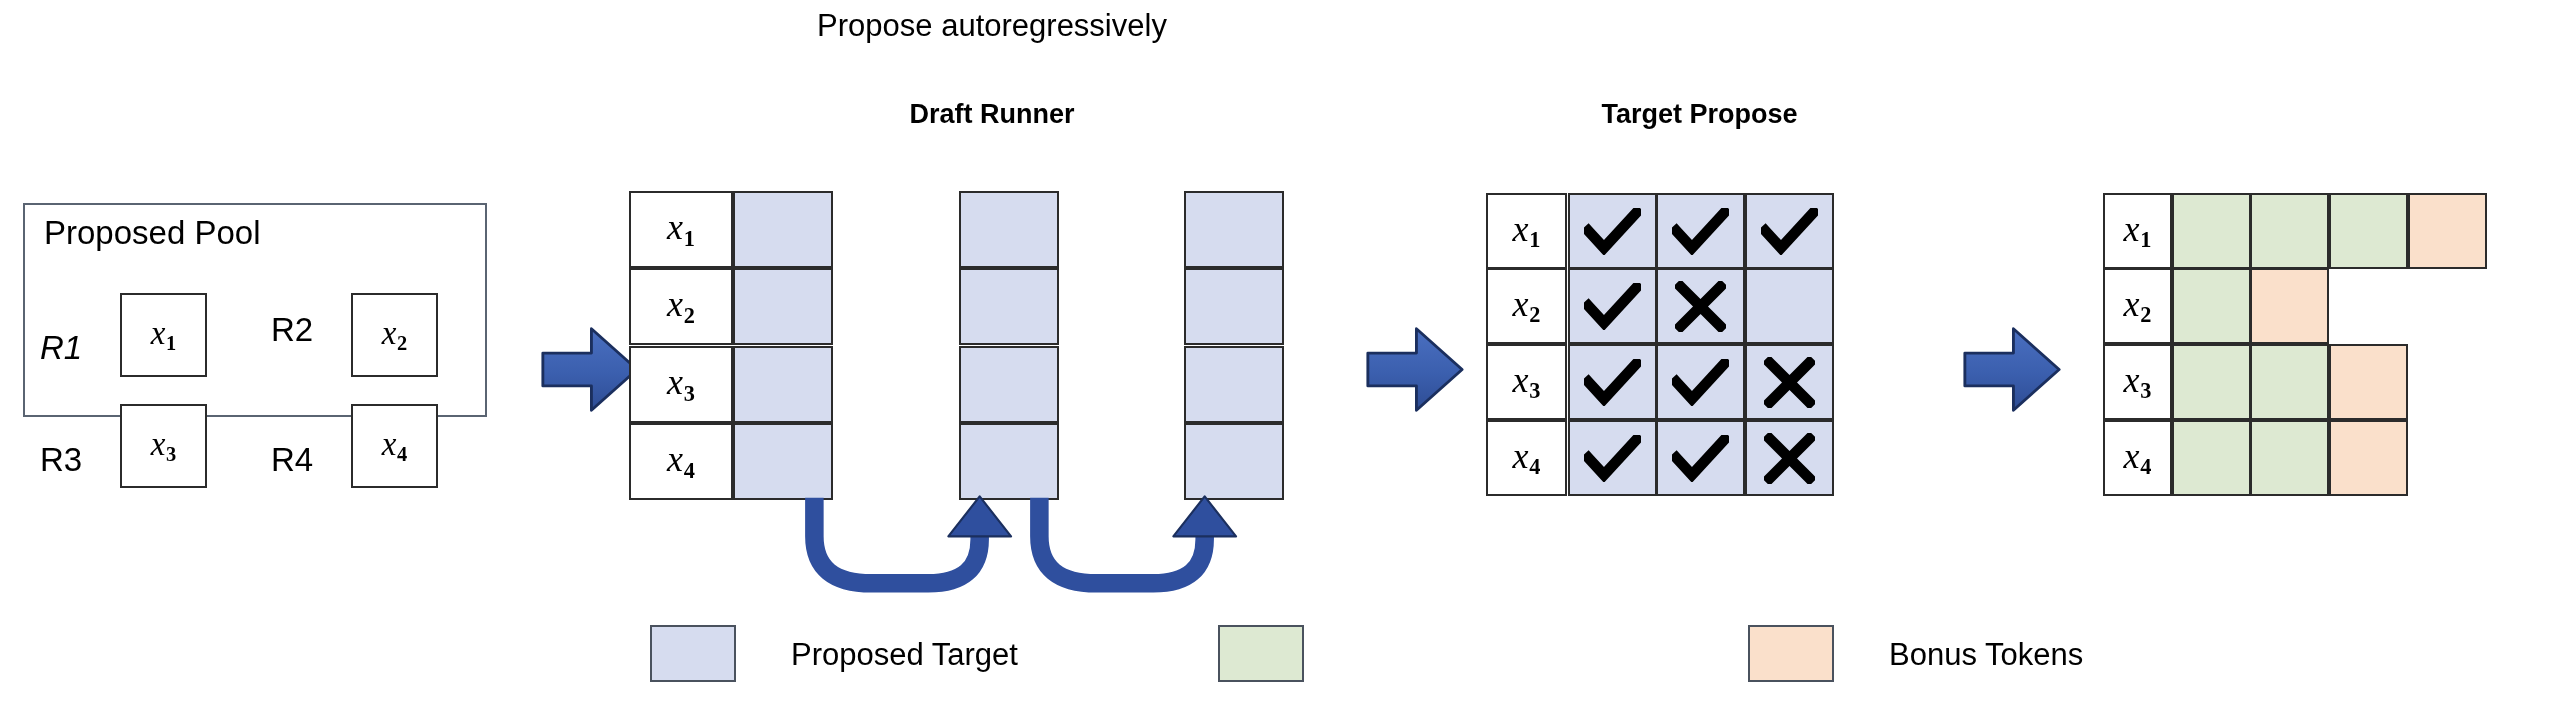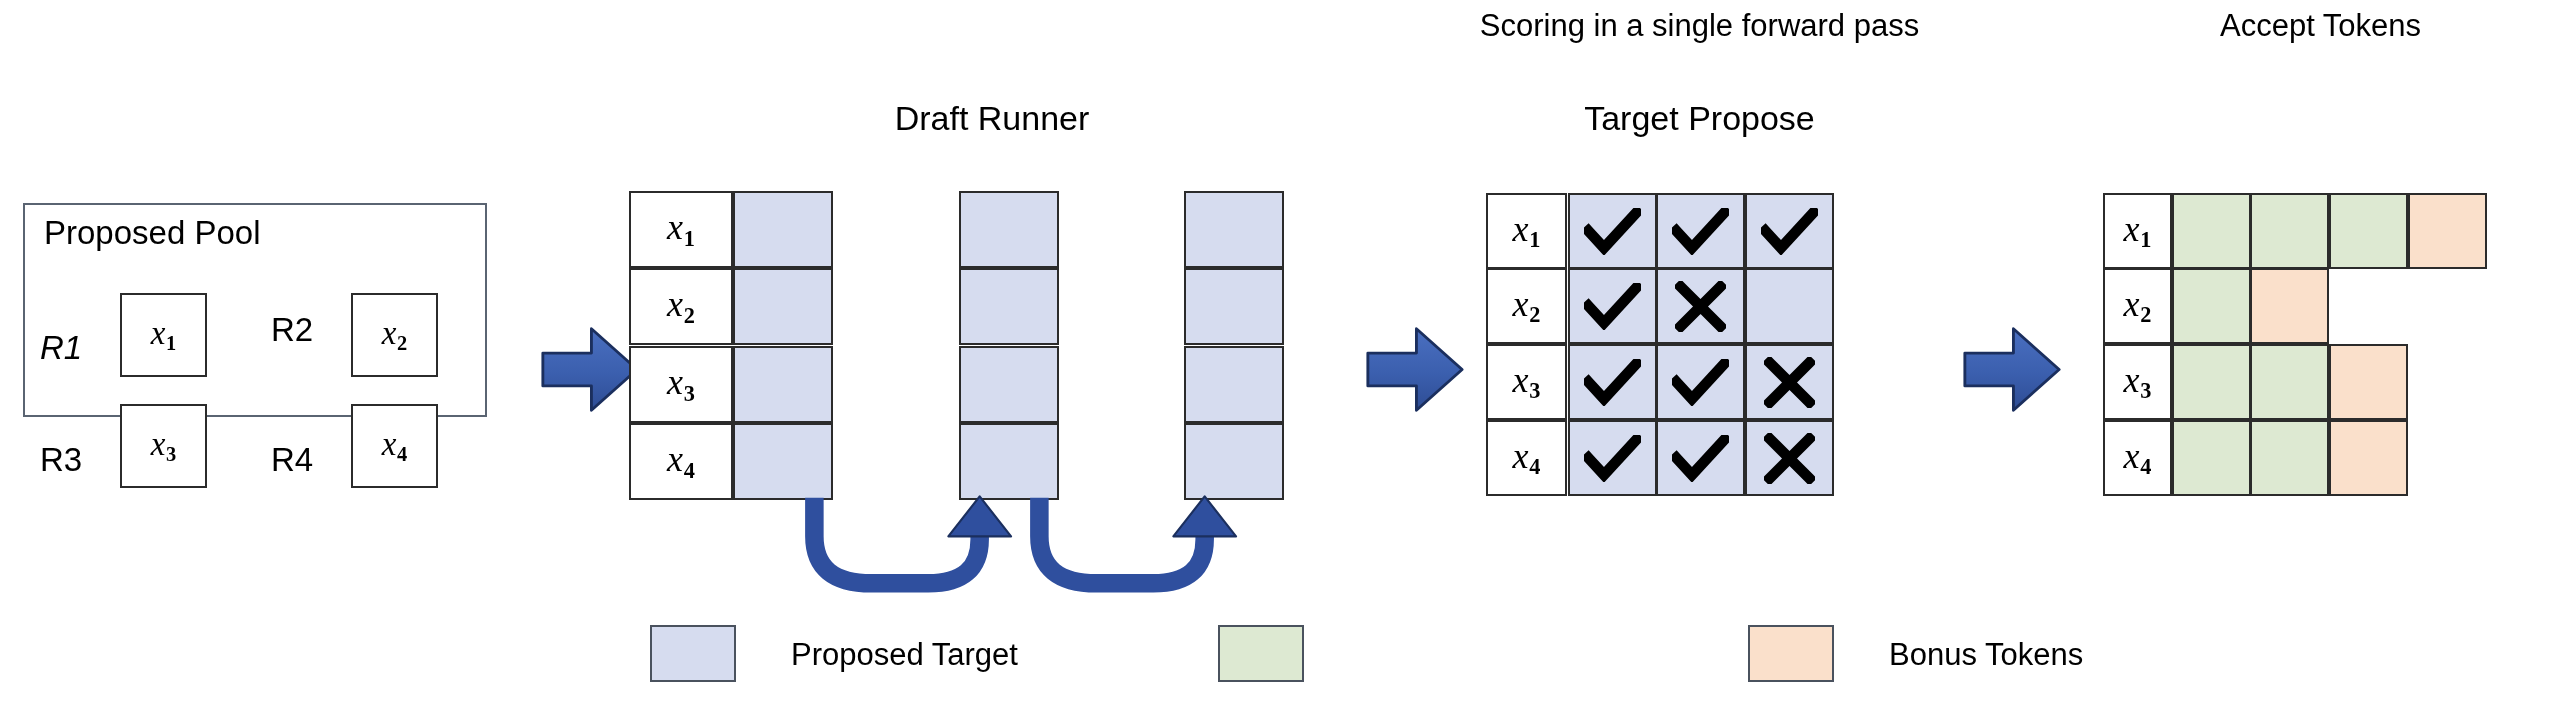--- a/index.html
+++ b/index.html
@@ -23,22 +23,22 @@
   
   .stage-title {
     font-size: 31px;
     font-weight: 400;
     color: #000;
     white-space: nowrap;
     line-height: 1;
     text-align: center;
   }
   .runner-title {
-    font-size: 34px;
-    font-weight: 400;
+    font-size: 27px;
+    font-weight: 700;
     color: #000;
     white-space: nowrap;
     line-height: 1;
     text-align: center;
   }
 
   
   #request-pool {
     left: 23px;
     top: 203px;
@@ -138,24 +138,23 @@
     font-size: 31px;
     line-height: 1;
     white-space: nowrap;
   }
 </style>
 </head>
 <body>
 
 <div id="canvas">
 
-
-  <div class="abs stage-title" style="left:1378px; top:10px; width:643px;">Scoring in a single forward pass</div>
-
-  <div class="abs stage-title" style="left:2135px; top:10px; width:371px;">Accept Tokens</div>
+  <div class="abs stage-title" style="left:728px; top:10px; width:528px;">Propose autoregressively</div>
+
+
 
   <div class="abs runner-title" style="left:728px; top:101px; width:528px;">Draft Runner</div>
 
   <div class="abs runner-title" style="left:1378px; top:101px; width:643px;">Target Propose</div>
 
   <div class="abs" id="request-pool"></div>
 
   <div class="abs" id="request-pool-title">Proposed Pool</div>
 
   <div class="abs req-label" style="left:40px; top:331px;font-style:italic;">R1</div>

